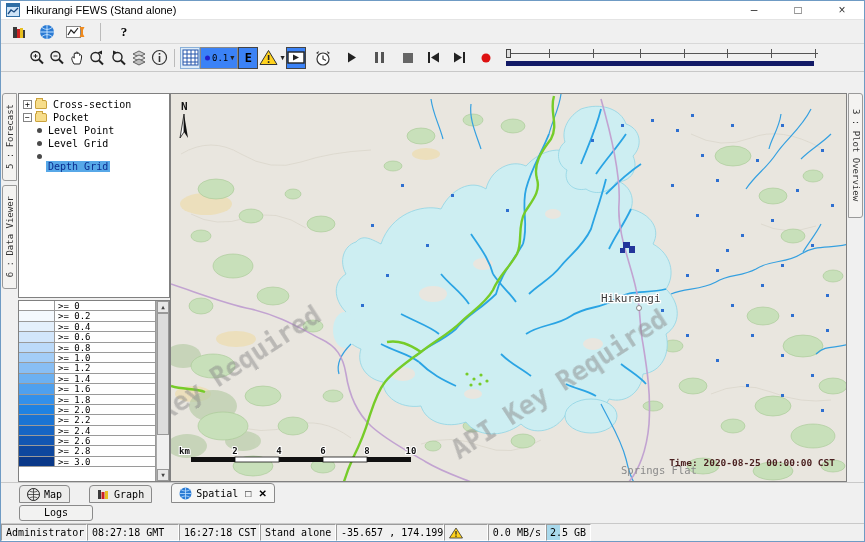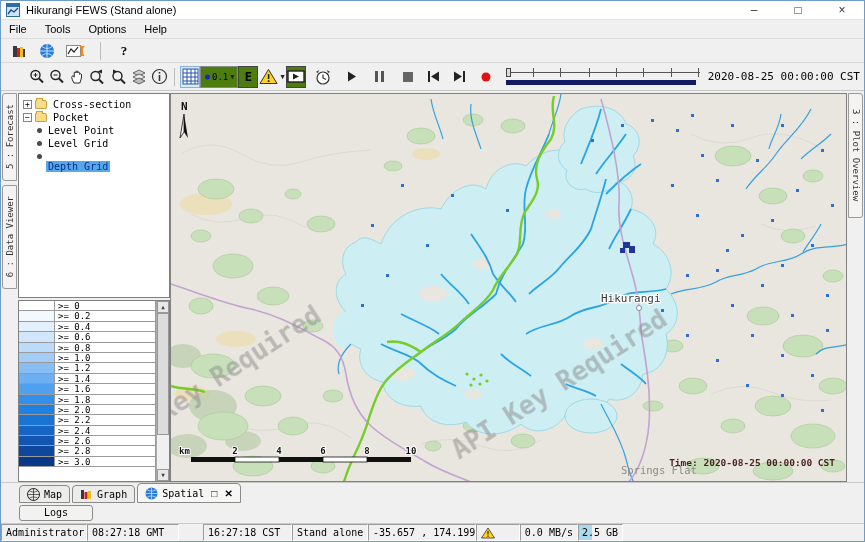--- a/index.html
+++ b/index.html
@@ -15,21 +15,21 @@
 
   
   .menubar { height:19px; background:#f0f0f0; display:flex; align-items:center; gap:18px; padding-left:8px; border-bottom:1px solid #ddd; font-family:"Liberation Sans", sans-serif; font-size:11px; }
 
   
   .toolbar1 { height:24px; display:flex; align-items:center; gap:8px; padding-left:8px; border-bottom:1px solid #d8d8d8; }
   .toolbar2 { height:28px; display:flex; align-items:center; padding-left:26px; border-bottom:1px solid #c8c8c8; }
   .tbtn { display:flex; align-items:center; justify-content:center; height:22px; min-width:20px; border:1px solid transparent; }
   .sep { width:1px; height:18px; background:#bbb; margin:0 5px; }
   .pressed { border:1px solid #8ab0d8; background:#dcebf8; }
-  .boxed { border:1px solid #888; background:#4d7c0f;align-items:center; }
+  .boxed { border:1px solid #888; background:#3b82f6;align-items:center; }
   .dd-arrow { font-size:7px; margin-left:2px; color:#222; }
   .qm { font-weight:bold; font-size:13px; font-family:"Liberation Serif", serif; }
 
   
   .timeline { flex:1; margin:0 8px 0 10px; position:relative; height:20px; max-width:312px; }
   .tl-track { position:absolute; left:0; right:0; top:5px; height:1px; background:#555; }
   .tl-tick { position:absolute; top:1px; width:1px; height:9px; background:#555; }
   .tl-handle { position:absolute; left:0; top:1px; width:5px; height:9px; background:#ddd; border:1px solid #444; }
   .tl-bar { position:absolute; left:0; right:4px; top:13px; height:5px; background:#121a66; }
   .tb-date { font-size:11px; white-space:nowrap; margin-right:4px; }
@@ -63,31 +63,31 @@
   .lg-label { font-size:9px; line-height:10px; padding-left:3px; }
   .scrollbar { position:absolute; right:0; top:0; bottom:0; width:13px; background:#f0f0f0; border-left:1px solid #aaa; }
   .sb-btn { height:12px; background:#e8e8e8; border:1px solid #999; font-size:6px; text-align:center; line-height:10px; color:#444; }
   .sb-up { position:absolute; top:0; left:0; right:0; }
   .sb-down { position:absolute; bottom:0; left:0; right:0; }
   .sb-thumb { position:absolute; top:12px; left:0; right:0; height:68%; background:#dcdcdc; border:1px solid #999; }
 
   .map { position:absolute; left:169px; top:0; right:17px; bottom:0; border:1px solid #808080; background:#e9e6df; overflow:hidden; }
 
   
-  .tabbar { position:absolute; left:0; right:0; bottom:38px; height:21px; background:#f0f0f0; border-top:1px solid #c9c9c9; display:flex; align-items:flex-end; padding-left:18px; gap:2px; }
+  .tabbar { position:absolute; left:0; right:0; bottom:38px; height:21px; background:#f0f0f0; border-top:1px solid #c9c9c9; display:flex; align-items:flex-end; padding-left:18px; gap:19px; }
   .btab { display:flex; align-items:center; gap:4px; height:18px; padding:0 7px; background:#ececeb; border:1px solid #8a8a8a; border-radius:4px 4px 0 0; font-size:10px; }
   .btab.active { background:#f6f6f5; height:20px; }
   .tab-ctrl { font-size:10px; font-weight:bold; margin-left:3px; font-family:"Liberation Sans", sans-serif; }
   .logsrow { position:absolute; left:0; right:0; bottom:17px; height:21px; background:#f0f0f0; display:flex; align-items:center; padding-left:18px; border-bottom:1px solid #c9c9c9;}
   .logsbtn { border:1px solid #8a8a8a; border-radius:3px; background:#f2f2f1; padding:1px 24px 2px; font-size:10px; }
 
   
   .statusbar { position:absolute; left:0; right:0; bottom:0; height:17px; display:flex; font-size:10px; }
   .scell { border:1px solid; border-color:#9b9b9b #fff #fff #9b9b9b; background:#f0f0f0; display:flex; align-items:center; padding:0 4px; white-space:nowrap; overflow:hidden; }
-  .c-user{width:86px;} .c-time{flex:1;} .c-gmt{width:92px;} .c-cst{width:89px;margin-left:24px;} .c-mode{width:76px;} .c-coord{width:108px;} .c-warn{width:44px;} .c-net{width:58px; justify-content:flex-end;} .c-mem{width:45px; background:linear-gradient(to right,#a9d9ec 0 13px,#f0f0f0 13px); justify-content:flex-end;}
+  .c-user{width:86px;} .c-time{flex:1;} .c-gmt{width:92px;} .c-cst{width:81px;} .c-mode{width:76px;} .c-coord{width:108px;} .c-warn{width:44px;} .c-net{width:58px; justify-content:flex-end;} .c-mem{width:45px; background:linear-gradient(to right,#a9d9ec 0 13px,#f0f0f0 13px); justify-content:flex-end;}
 
   svg text { font-family:"DejaVu Sans Mono", monospace; }
 </style>
 </head>
 <body>
 
 <div class="app">
 
   <div class="titlebar">
     <svg width="14" height="14">
@@ -96,26 +96,20 @@
         <path d="M2,11 L5,7 L8,9 L12,5" stroke="#1a4a80" stroke-width="1.3" fill="none"></path>
       </svg>
     <span class="ttl">Hikurangi FEWS  (Stand alone)</span>
     <div class="wincontrols">
       <div class="wbtn">–</div>
       <div class="wbtn">□</div>
       <div class="wbtn">×</div>
     </div>
   </div>
 
-  <div class="menubar">
-    <span>File</span>
-    <span>Tools</span>
-    <span>Options</span>
-    <span>Help</span>
-  </div>
 
   <div class="toolbar1">
     <div class="tbtn">
       <svg width="16" height="15">
           <rect x="2" y="3" width="4" height="11" fill="#3a3a3a"></rect>
           <rect x="6" y="5" width="3" height="9" fill="#cc2222"></rect>
           <rect x="9" y="4" width="3" height="10" fill="#e8c020"></rect>
           <rect x="12" y="6" width="2" height="8" fill="#3a3a3a"></rect>
         </svg>
     </div>
@@ -264,21 +258,20 @@
         <div class="tl-tick" style="left:14%"></div>
         <div class="tl-tick" style="left:28%"></div>
         <div class="tl-tick" style="left:43%"></div>
         <div class="tl-tick" style="left:57%"></div>
         <div class="tl-tick" style="left:71%"></div>
         <div class="tl-tick" style="left:85%"></div>
         <div class="tl-tick" style="left:99%"></div>
       <div class="tl-handle"></div>
       <div class="tl-bar"></div>
     </div>
-    <span class="tb-date">2020-08-25 00:00:00 CST</span>
   </div>
 
   <div class="content">
 
     <div class="vstrip-l">
       <div class="vtab" style="top:0; height:88px;">
           <span>5 : Forecast</span>
         </div>
       <div class="vtab" style="top:92px; height:104px;">
           <span>6 : Data Viewer</span>

